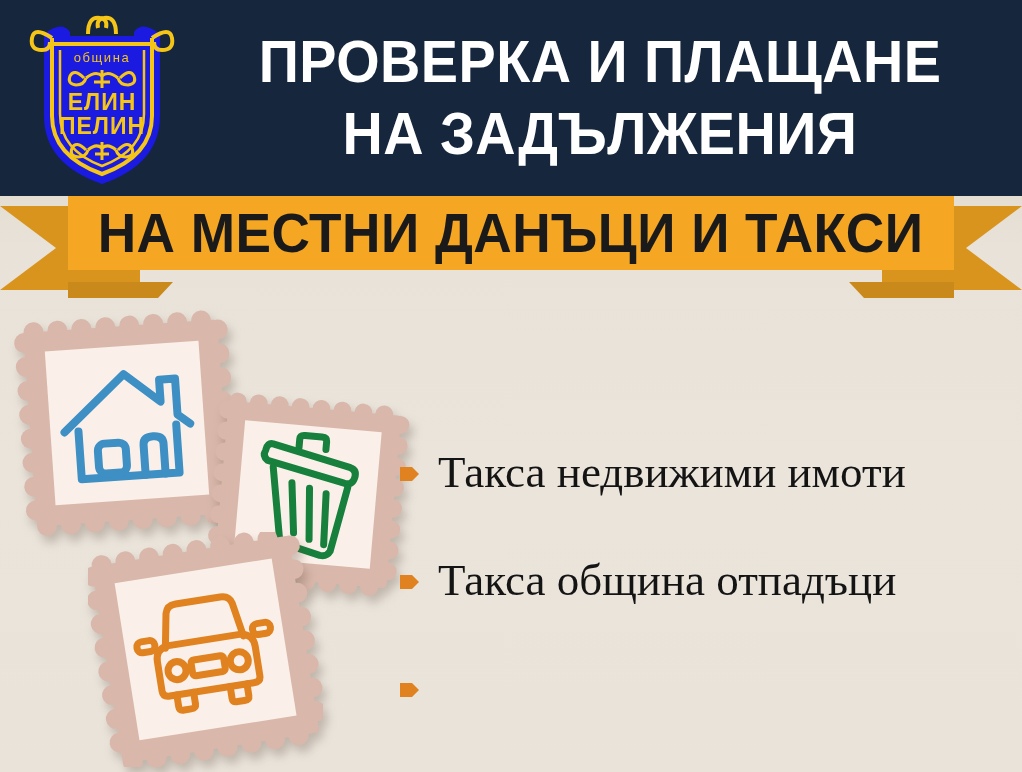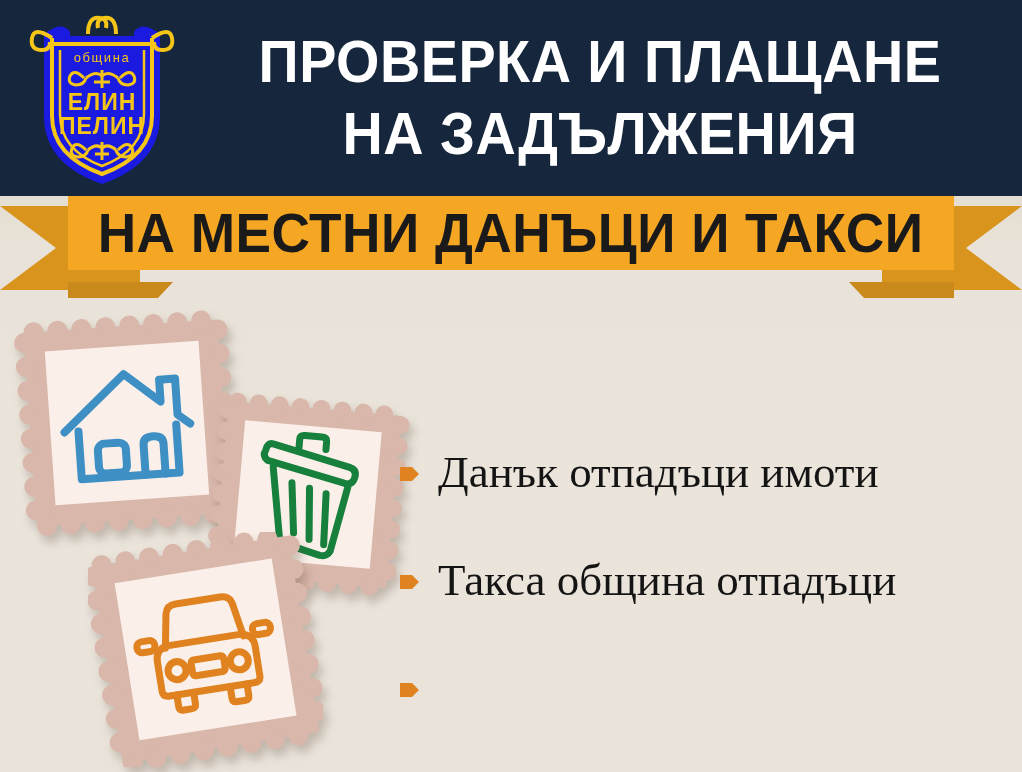--- a/index.html
+++ b/index.html
@@ -51,20 +51,21 @@
 
   .header-title {
     position: absolute;
     left: 190px;
     top: 16px;
     width: 820px;
     height: 164px;
     z-index: 7;
     display: flex;
     flex-direction: column;
+    align-items: center;
     justify-content: center;
   }
   .header-title .line {
     color: #ffffff;
     font-family: "Liberation Sans Narrow", "Liberation Sans", sans-serif;
     font-weight: bold;
     font-size: 60px;
     line-height: 72px;
     letter-spacing: 0.5px;
     white-space: nowrap;
@@ -403,21 +404,21 @@
   </div>
 
   <div class="list">
 
     <div class="list-item">
       <span class="bullet">
         <svg viewBox="0 0 22 22" xmlns="http://www.w3.org/2000/svg">
           <path d="M2 4 L14 4 L21 11 L14 18 L2 18 Z" fill="#e0821f"></path>
         </svg>
       </span>
-      <span class="list-label">Данък отпадъци имоти</span>
+      <span class="list-label">Такса недвижими имоти</span>
     </div>
 
     <div class="list-item">
       <span class="bullet">
         <svg viewBox="0 0 22 22" xmlns="http://www.w3.org/2000/svg">
           <path d="M2 4 L14 4 L21 11 L14 18 L2 18 Z" fill="#e0821f"></path>
         </svg>
       </span>
       <span class="list-label">Такса община отпадъци</span>
     </div>

